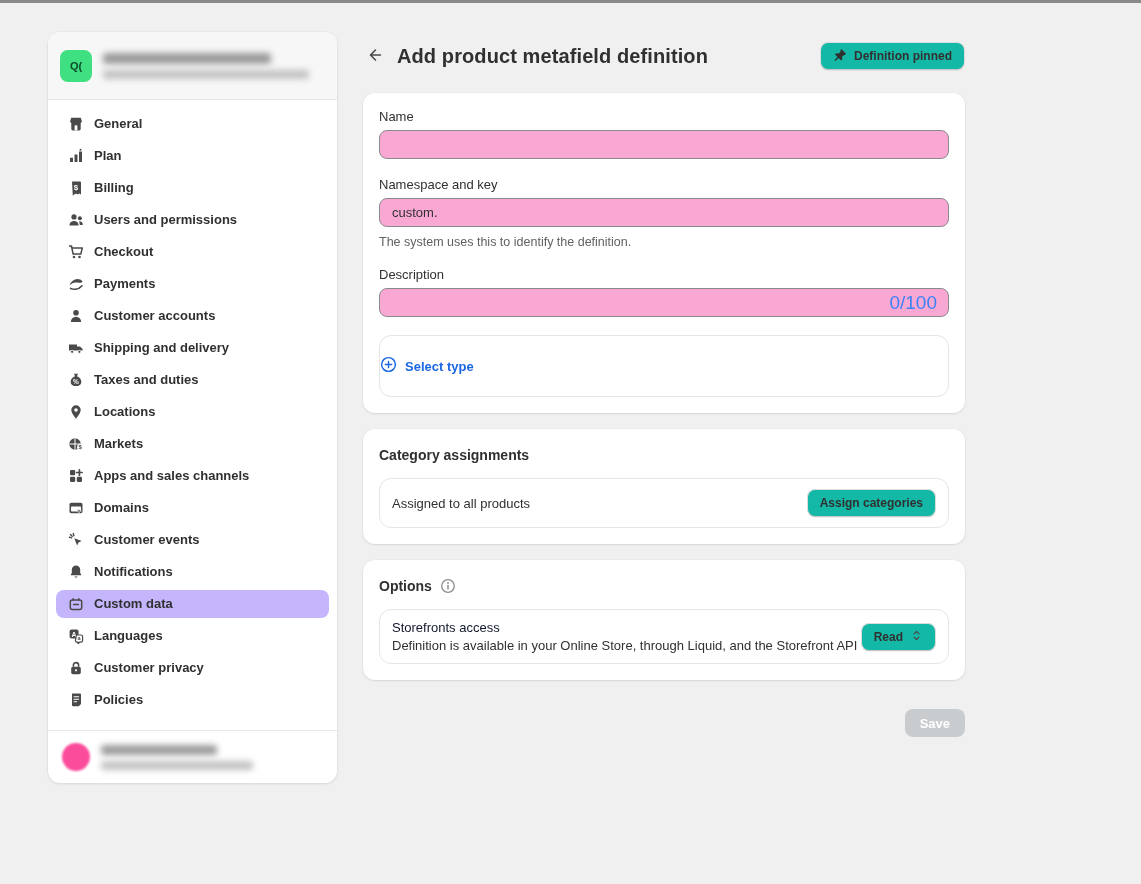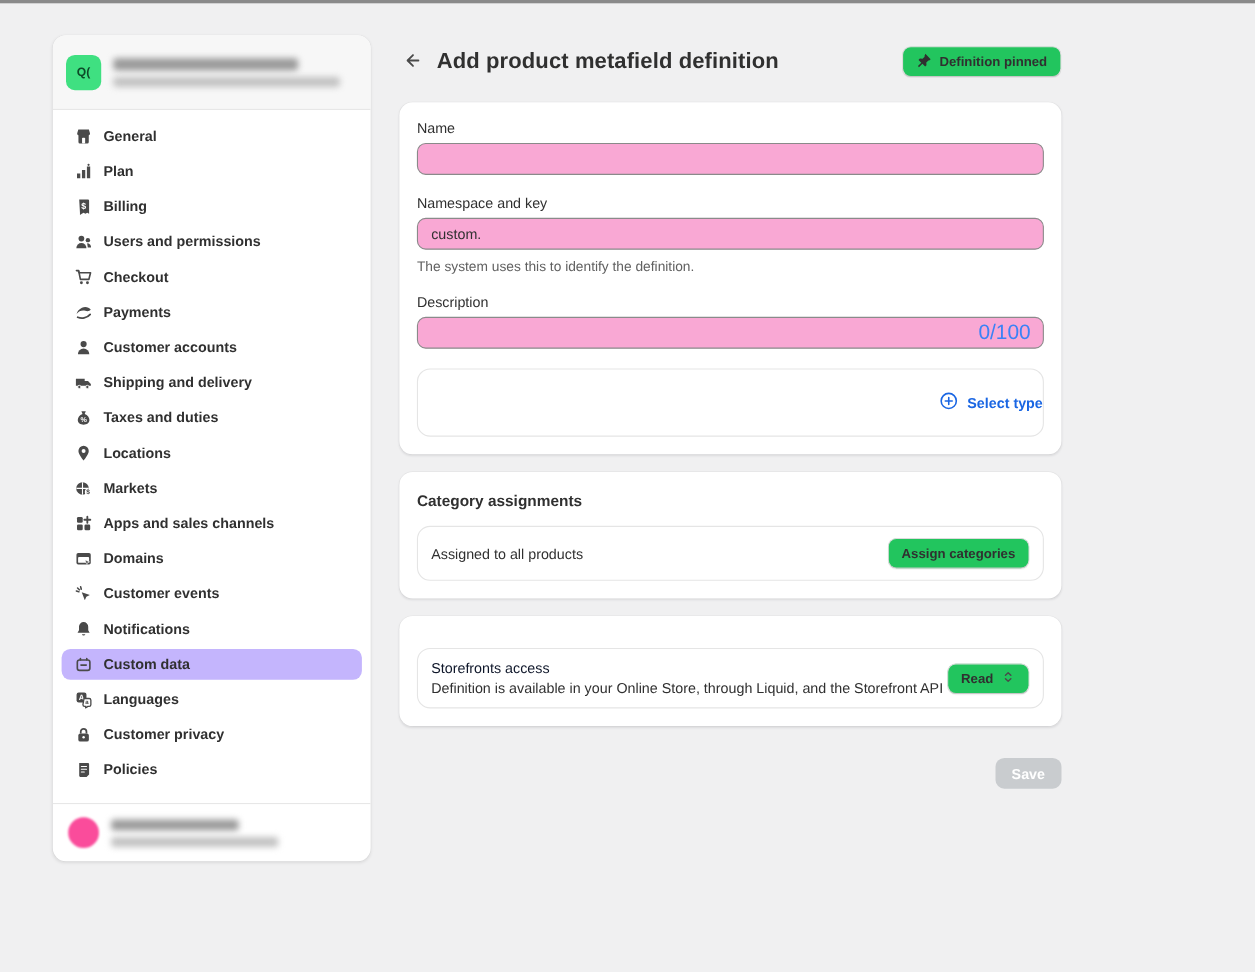--- a/index.html
+++ b/index.html
@@ -36,42 +36,42 @@
   .user-meta .uname{ width:116px; height:10px; background:#9a9a9a; }
   .user-meta .uemail{ width:152px; height:9px; background:#c2c2c2; }
 
   
   .main{ position:absolute; left:363px; top:42px; width:602px; }
   .page-header{ display:flex; align-items:center; height:28px; }
   .back-btn{ width:24px; height:24px; border:none; background:transparent; cursor:pointer;
     display:flex; align-items:center; justify-content:center; padding:0; }
   .page-header h1{ font-size:20px; font-weight:700; color:#303030; margin-left:10px; letter-spacing:.1px; }
   .spacer{ flex:1; }
-  .btn{ display:inline-flex; align-items:center; gap:7px; background:#22c55e; border:1px solid #dcdcdc;
+  .btn{ display:inline-flex; align-items:center; gap:7px; background:#14b8a6; border:1px solid #dcdcdc;
     border-bottom-color:#c6c6c6; border-radius:8px; height:28px; padding:0 12px;
     font-family:"Liberation Sans",sans-serif; font-size:12px; font-weight:600; color:#303030;
     box-shadow:0 1px 0 rgba(0,0,0,.05); cursor:pointer; }
   .pin-btn svg{ width:14px; height:14px; }
 
   .card{ background:#fff; border-radius:12px; box-shadow:0 1px 2px rgba(31,33,36,.1), 0 0 0 .5px rgba(0,0,0,.04);
     padding:16px; margin-top:16px; }
   .card.first{ margin-top:23px; }
 
   .field{ margin-top:18px; }
   .field:first-child{ margin-top:0; }
   .field-label{ display:block; font-size:13px; color:#303030; margin-bottom:5px; line-height:16px; }
   .text-input{ width:100%; height:29px; border:1px solid #8a8a8a; border-radius:8px; background:#f9a8d4;
     padding:0 12px; font-family:"Liberation Sans",sans-serif; font-size:13px; color:#303030; outline:none; }
   .input-wrap{ position:relative; }
   .char-counter{ position:absolute; right:12px; top:50%; transform:translateY(-50%);
     font-size:19px; color:#3b82f6; pointer-events:none; }
   .help-text{ margin-top:8px; font-size:12.5px; color:#616161; }
 
   .select-type-box{ margin-top:18px; border:1px solid #e5e5e5; border-radius:12px; height:62px;
-    display:flex; align-items:center; justify-content:flex-end; }
+    display:flex; align-items:center; justify-content:flex-start; }
   .select-type-btn{ display:flex; align-items:center; gap:8px; border:none; background:transparent;
     color:#1a66e3; font-family:"Liberation Sans",sans-serif; font-size:13px; font-weight:700; cursor:pointer; }
   .select-type-btn svg{ width:17px; height:17px; }
 
   .card h2{ font-size:14px; font-weight:700; color:#303030; line-height:20px; }
   .card-heading-row{ display:flex; align-items:center; gap:8px; }
   .info-icon{ width:16px; height:16px; display:flex; }
 
   .inner-box{ margin-top:13px; border:1px solid #e5e5e5; border-radius:12px; padding:10px 12px;
     display:flex; align-items:center; justify-content:space-between; min-height:49px; }
@@ -349,20 +349,30 @@
       <h2>Category assignments</h2>
       <div class="inner-box">
         <span class="row-text">Assigned to all products</span>
         <button class="btn">
           <span>Assign categories</span>
         </button>
       </div>
     </section>
 
     <section class="card">
+      <div class="card-heading-row">
+        <h2>Options</h2>
+        <span class="info-icon">
+            <svg viewBox="0 0 16 16">
+              <circle cx="8" cy="8" r="6.3" fill="none" stroke="#8a8a8a" stroke-width="1.3"></circle>
+              <path d="M8 7.4v3.4" stroke="#8a8a8a" stroke-width="1.5" stroke-linecap="round"></path>
+              <circle cx="8" cy="5" r=".9" fill="#8a8a8a"></circle>
+            </svg>
+          </span>
+      </div>
       <div class="inner-box">
         <div class="option-left">
           <div class="row-title">Storefronts access</div>
           <div class="row-desc">Definition is available in your Online Store, through Liquid, and the Storefront API</div>
         </div>
         <button class="btn read-select">
           <span>Read</span>
           <span class="icon"><svg viewBox="0 0 16 16">
                 <path d="M5 6 8 3.2 11 6M5 10l3 2.8L11 10" fill="none" stroke="#4a4a4a" stroke-width="1.6" stroke-linecap="round" stroke-linejoin="round"></path>
               </svg></span>

